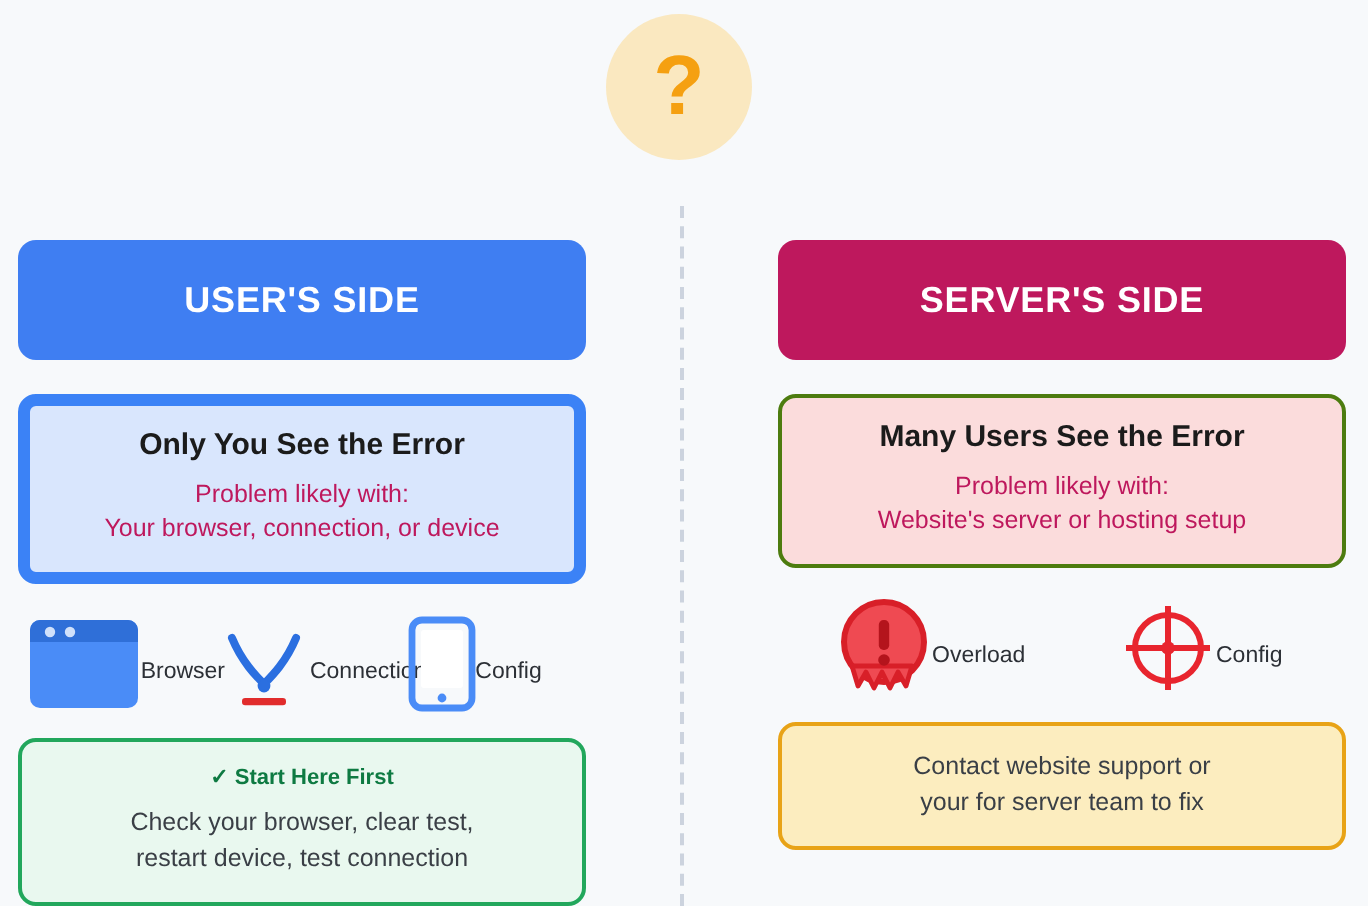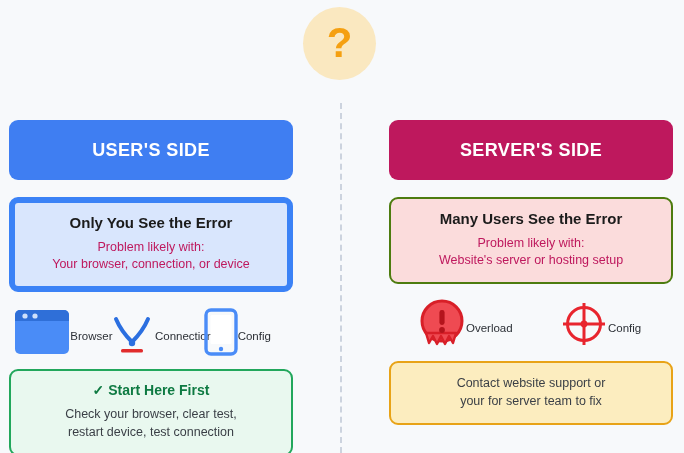--- a/index.html
+++ b/index.html
@@ -136,21 +136,21 @@
   }
   #user-advice {
     background: #e9f8ef;
     border: 2px solid #22a75c;
   }
   #server-advice {
     background: #fcedbf;
     border: 2px solid #e8a317;
   }
   .advice-title {
-    font-size: 14px;
+    font-size: 11px;
     font-weight: 700;
     margin-bottom: 7px;
   }
   #user-advice .advice-title   { color: #0e7a42; }
   #server-advice .advice-title { color: #a85d05; }
   .advice-line {
     font-size: 12.5px;
     color: #3a3f46;
     line-height: 18px;
   }

